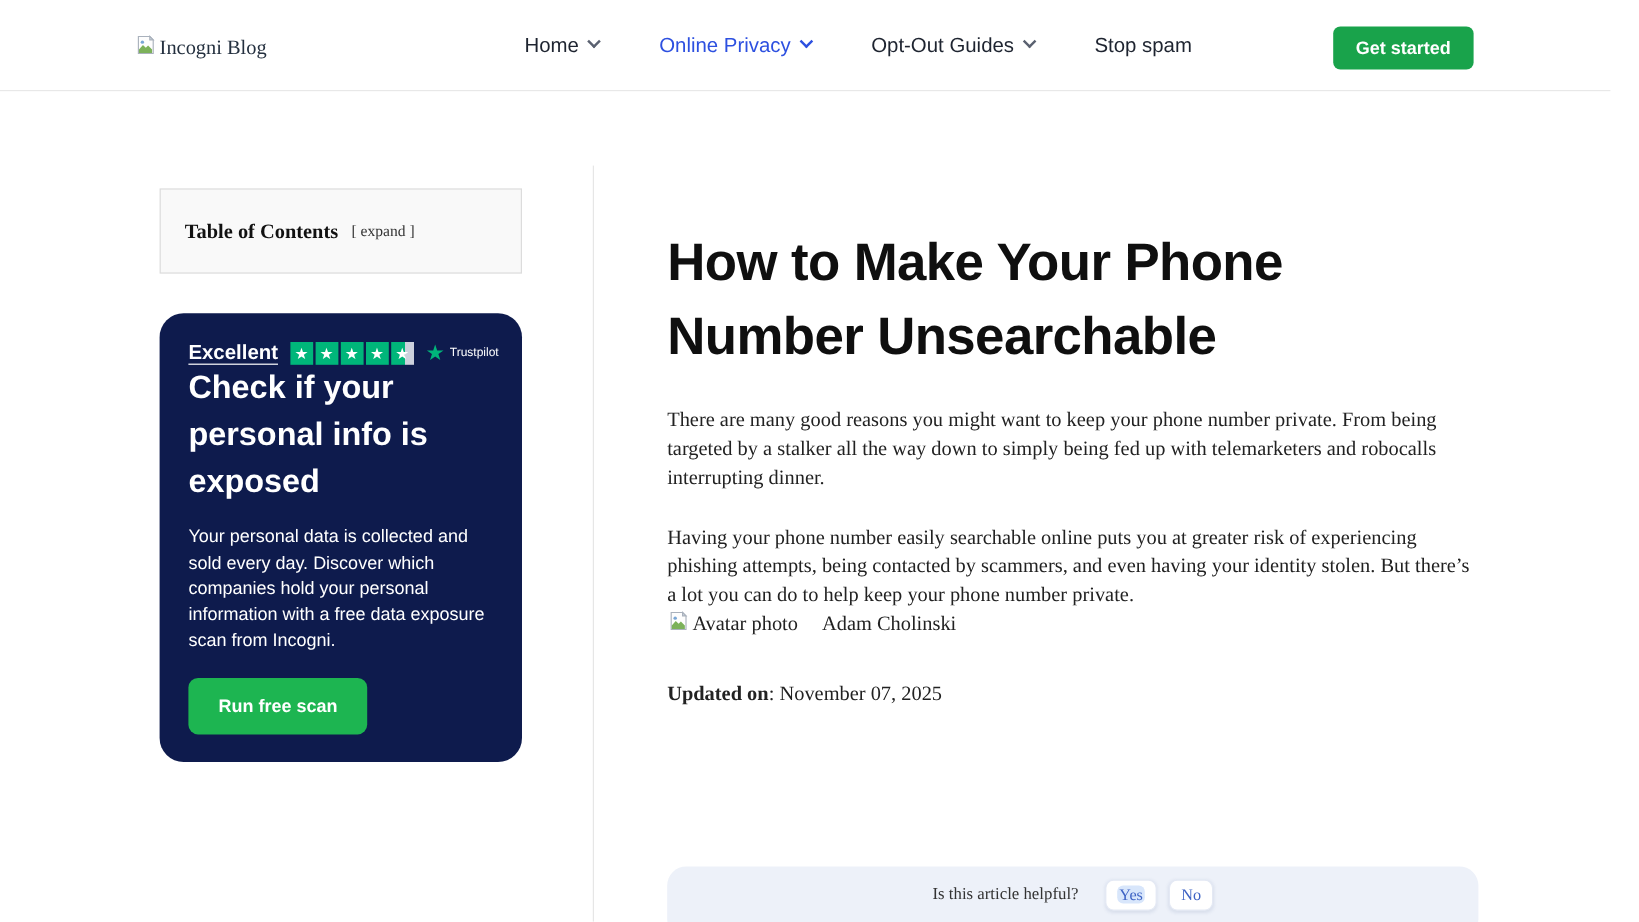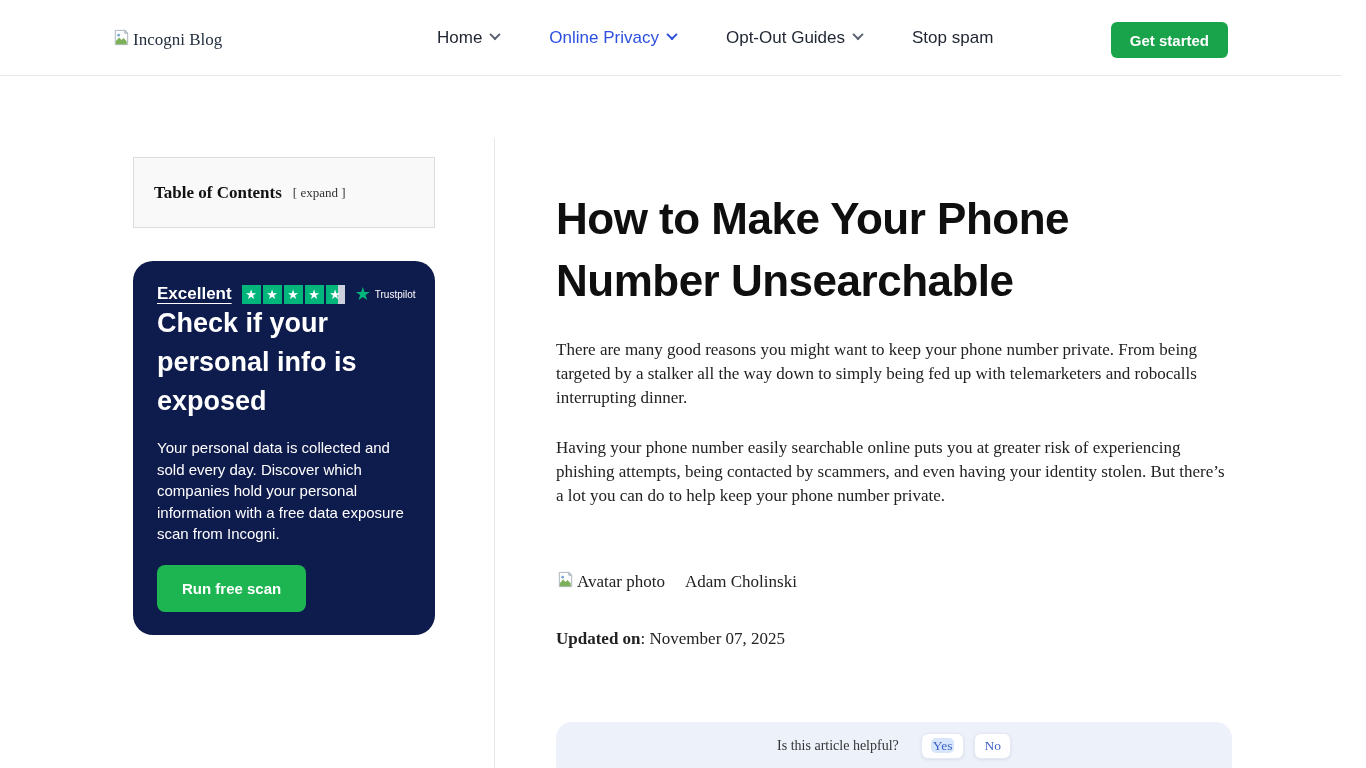--- a/index.html
+++ b/index.html
@@ -45,21 +45,21 @@
   .promo-body { margin-top:16px; font-size:15px; line-height:21.5px; width:250px; }
   .promo-btn { margin-top:20px; background:#1db551; border:none; border-radius:8px;
     color:#fff; font-size:15px; font-weight:bold; padding:15px 25px; cursor:pointer; }
 
   
   .article { position:absolute; left:556px; top:0; width:676px; }
   .article-title { margin-top:188px; font-size:44px; font-weight:bold; line-height:62px;
     color:#0f0f0f; letter-spacing:-0.5px; }
   .article p { margin-top:26px; font-family:"Liberation Serif", serif; font-size:17px;
     line-height:24px; color:#222; }
-  .author-row { margin-top:62px; display:flex; align-items:center; }
+  .author-row { display:flex; align-items:center; }
   .avatar-alt { font-family:"Liberation Serif", serif; font-size:17px; color:#222; margin-left:2px; }
   .author-name { font-family:"Liberation Serif", serif; font-size:17px; color:#222; margin-left:20px; }
   .updated { margin-top:36px; font-family:"Liberation Serif", serif; font-size:17px; color:#222; }
   .updated b { font-weight:bold; }
   .section-heading { margin-top:38px; font-size:40px; font-weight:bold; color:#101010; letter-spacing:-0.5px; }
 
   
   .feedback { position:absolute; left:556px; top:722px; width:676px; height:60px; z-index:8;
     background:#edf1f9; border-radius:16px; display:flex; align-items:flex-start;
     justify-content:center; padding-top:11px; gap:0; }

